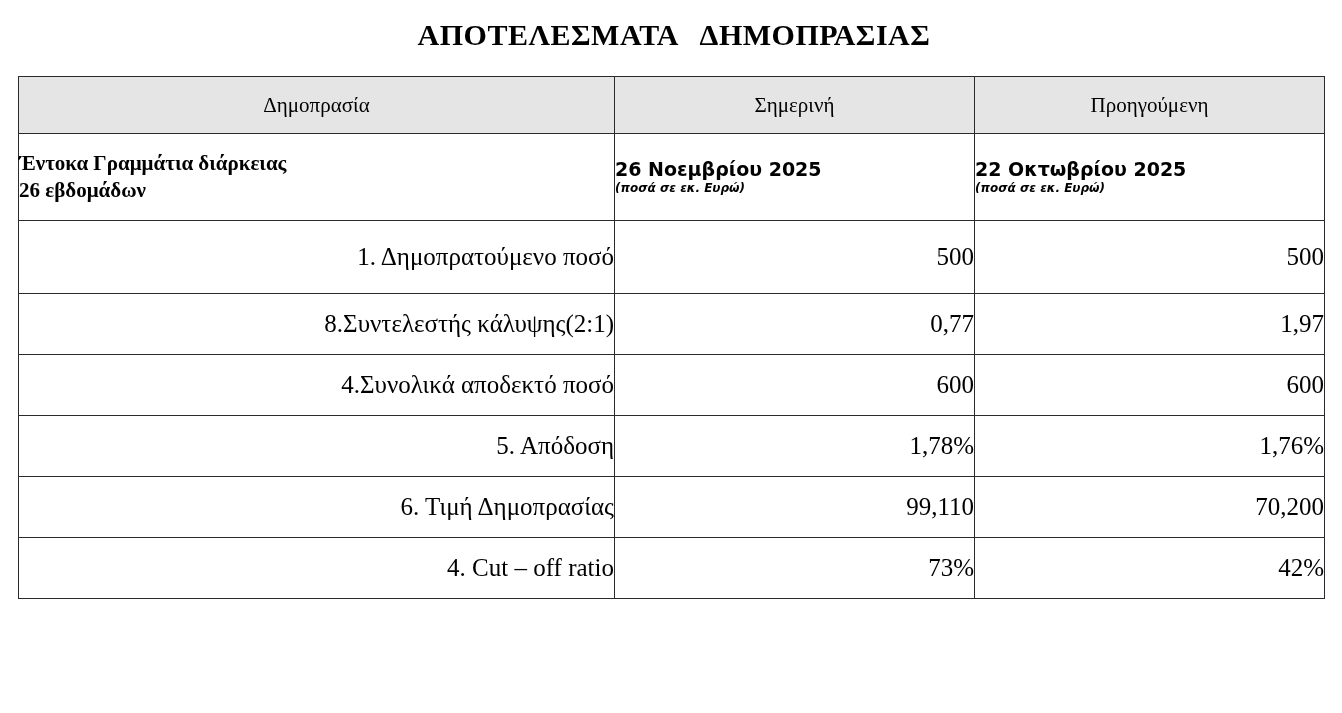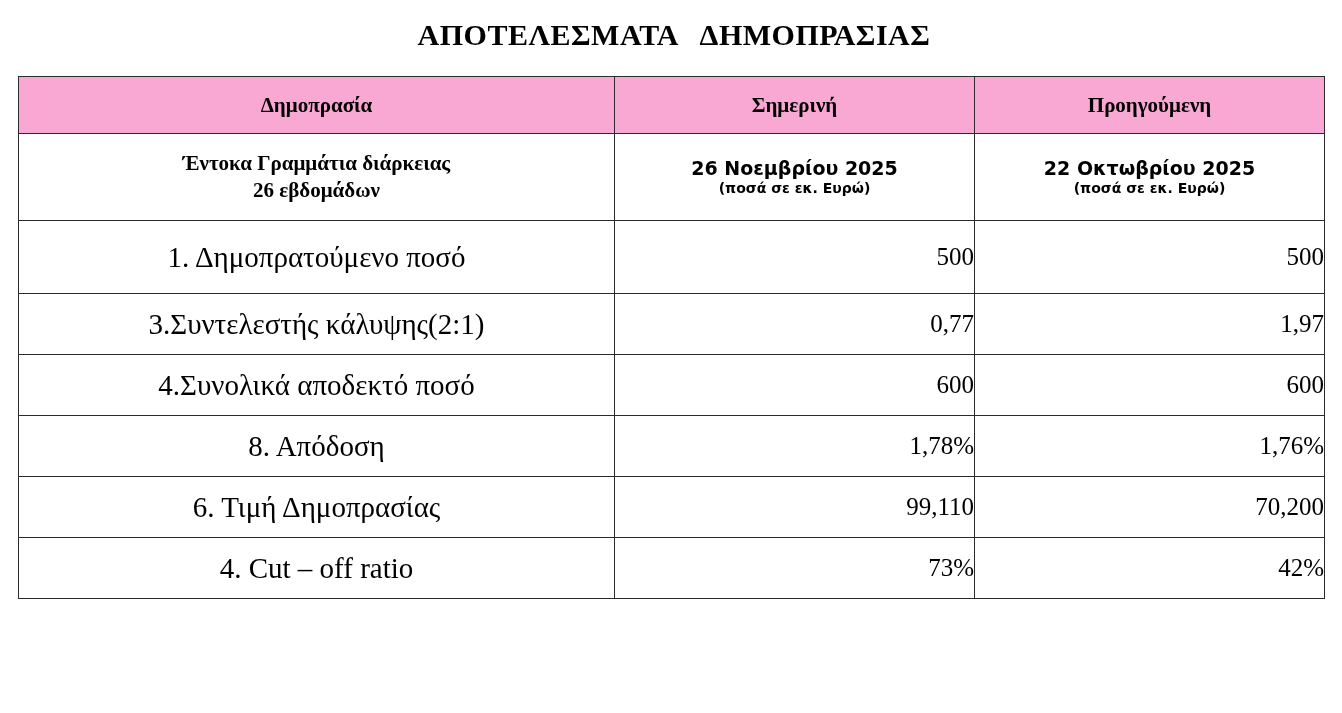--- a/index.html
+++ b/index.html
@@ -42,48 +42,49 @@
   table.auction-table th {
     border: 1px solid #2b2b2b;
     padding: 0;
     vertical-align: middle;
   }
   col.c1 { width: 596px; }
   col.c2 { width: 360px; }
   col.c3 { width: 350px; }
 
   .hdr-cell {
-    background: #f9a8d4;
+    background: #e5e5e5;
     text-align: center;
-    font-weight: bold;
+    font-weight: normal;
     font-size: 21px;
     height: 56px;
     font-family: "Liberation Serif", serif;
   }
   .sub-cell {
-    text-align: center;
+    text-align: left;
     font-weight: bold;
     font-size: 21px;
     height: 86px;
     line-height: 1.28;
     font-family: "Liberation Serif", serif;
   }
   .sub-cell .line2 {
     display: block;
   }
   .sub-cell.money {
     font-family: "DejaVu Sans", sans-serif;
     font-size: 19px;
   }
   .sub-cell.money .line2 {
-    font-size: 14px;
+    font-style: italic;
+    font-size: 12px;
   }
   .row-label {
-    text-align: center;
-    font-size: 29px;
+    text-align: right;
+    font-size: 25px;
     padding-left: 16px;
     height: 60px;
     font-family: "Liberation Serif", serif;
   }
   .row-value {
     text-align: right;
     font-size: 25px;
     height: 60px;
     font-family: "Liberation Serif", serif;
   }
@@ -123,31 +124,31 @@
             <span class="line2">(ποσά σε εκ. Ευρώ)</span>
           </td>
         </tr>
 
         <tr>
           <td class="row-label tall">1. Δημοπρατούμενο ποσό</td>
           <td class="row-value tall">500</td>
           <td class="row-value tall">500</td>
         </tr>
         <tr>
-          <td class="row-label">3.Συντελεστής κάλυψης(2:1)</td>
+          <td class="row-label">8.Συντελεστής κάλυψης(2:1)</td>
           <td class="row-value">0,77</td>
           <td class="row-value">1,97</td>
         </tr>
         <tr>
           <td class="row-label">4.Συνολικά αποδεκτό ποσό</td>
           <td class="row-value">600</td>
           <td class="row-value">600</td>
         </tr>
         <tr>
-          <td class="row-label">8. Απόδοση</td>
+          <td class="row-label">5. Απόδοση</td>
           <td class="row-value">1,78%</td>
           <td class="row-value">1,76%</td>
         </tr>
         <tr>
           <td class="row-label">6. Τιμή Δημοπρασίας</td>
           <td class="row-value">99,110</td>
           <td class="row-value">70,200</td>
         </tr>
         <tr>
           <td class="row-label">4. Cut – off ratio</td>

